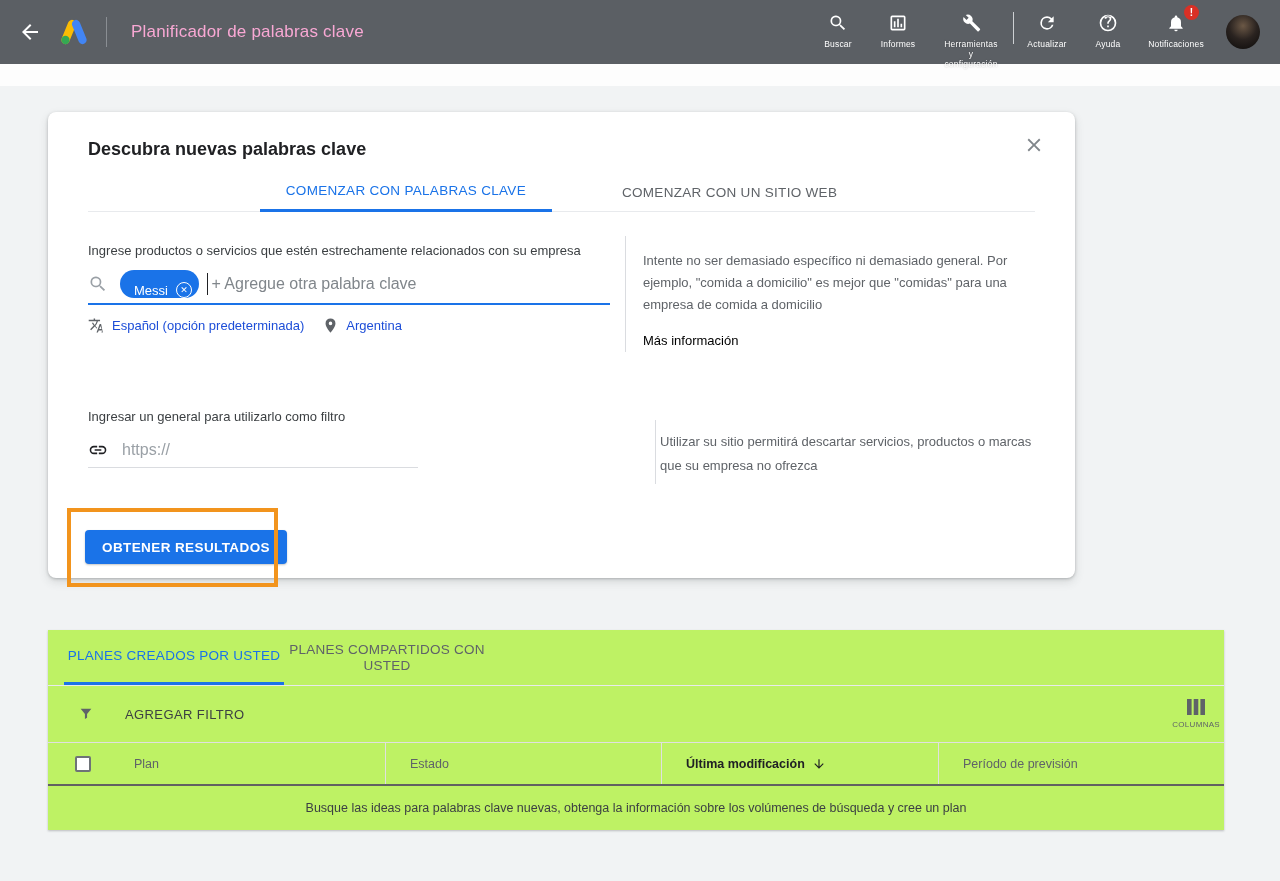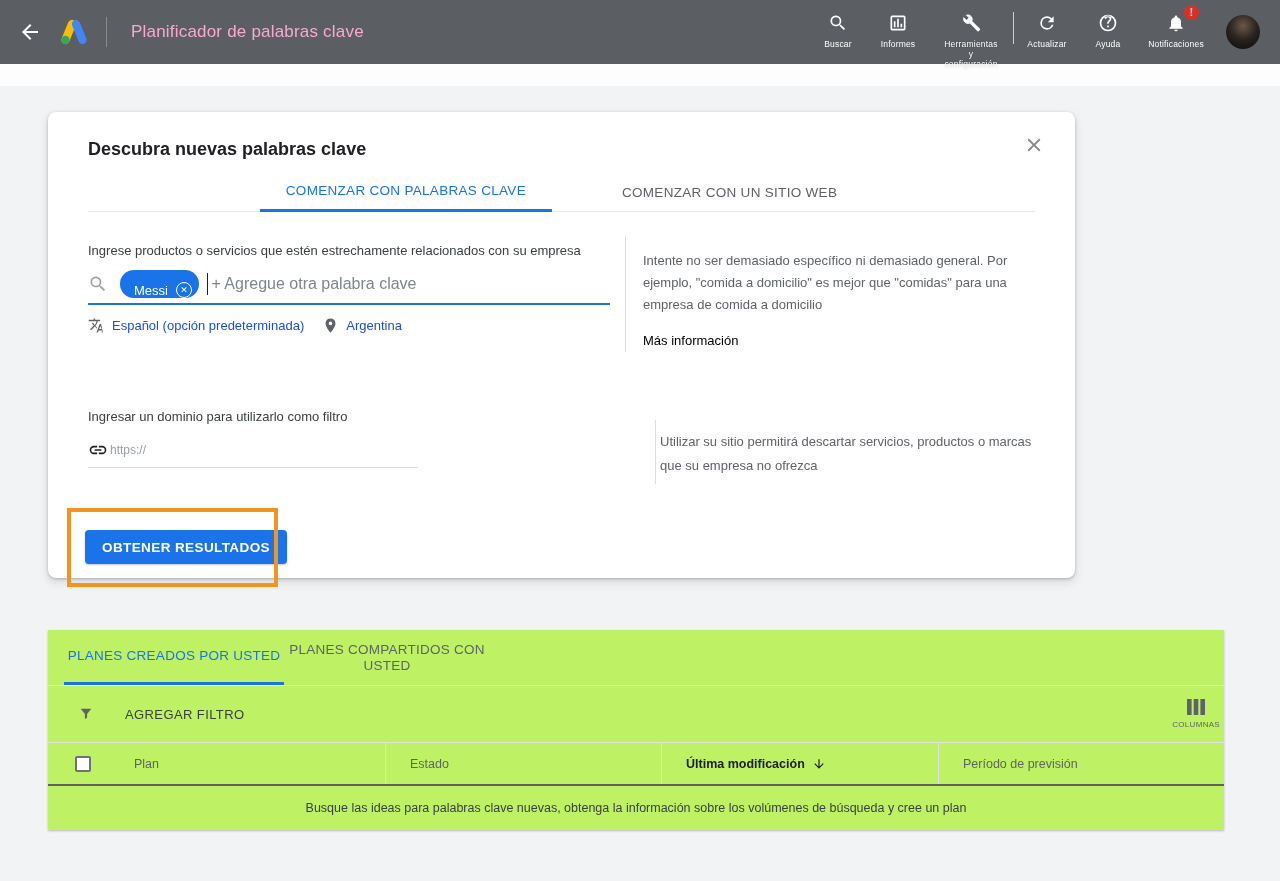--- a/index.html
+++ b/index.html
@@ -111,21 +111,21 @@
     border-left:1px solid #dadce0; padding:10px 0 0 4px;
     font-size:13px; line-height:24px; color:#5f6368;
   }
   
   .dom-label{ position:absolute; left:40px; top:297px; font-size:13px; color:#3c4043; }
   .dom-row{
     position:absolute; left:40px; top:320px; width:330px; height:36px;
     display:flex; align-items:center; border-bottom:1px solid #dadce0;
   }
   .dom-row svg{ width:20px; height:20px; fill:#202124; }
-  .dom-placeholder{ margin-left:2px; font-size:12px; color:#9aa0a6; }
+  .dom-placeholder{ margin-left:14px; font-size:16px; color:#9aa0a6; }
   
   .submit-btn{
     position:absolute; left:37px; top:418px; height:34px; padding:0 17px;
     background:#1a73e8; border:none; border-radius:4px; cursor:pointer;
     color:#ffffff; font-family:"Liberation Sans",sans-serif; font-size:13.5px;
     font-weight:bold; letter-spacing:.4px;
     box-shadow:0 1px 2px rgba(60,64,67,.3);
   }
   .annotation-box{
     position:absolute; left:67px; top:508px; width:211px; height:79px;
@@ -279,21 +279,21 @@
         </svg>
     </span>
     <span class="txt">Argentina</span>
   </div>
 
   <aside class="tip1">
     <span>Intente no ser demasiado específico ni demasiado general. Por ejemplo, "comida a domicilio" es mejor que "comidas" para una empresa de comida a domicilio</span><br>
     <a class="tip-link">Más información</a>
   </aside>
 
-  <div class="dom-label">Ingresar un dominio para utilizarlo como filtro</div>
+  <div class="dom-label">Ingresar un general para utilizarlo como filtro</div>
   <div class="dom-row">
     <svg viewBox="0 0 24 24">
         <path d="M3.9 12a3.1 3.1 0 0 1 3.1-3.1h4V7H7a5 5 0 0 0 0 10h4v-1.9H7A3.1 3.1 0 0 1 3.9 12zM8 13h8v-2H8zm9-6h-4v1.9h4a3.1 3.1 0 0 1 0 6.2h-4V17h4a5 5 0 0 0 0-10z"></path>
       </svg>
     <span class="dom-placeholder">https://</span>
   </div>
 
   <aside class="tip2">
     <span>Utilizar su sitio permitirá descartar servicios, productos o marcas que su empresa no ofrezca</span>
   </aside>

